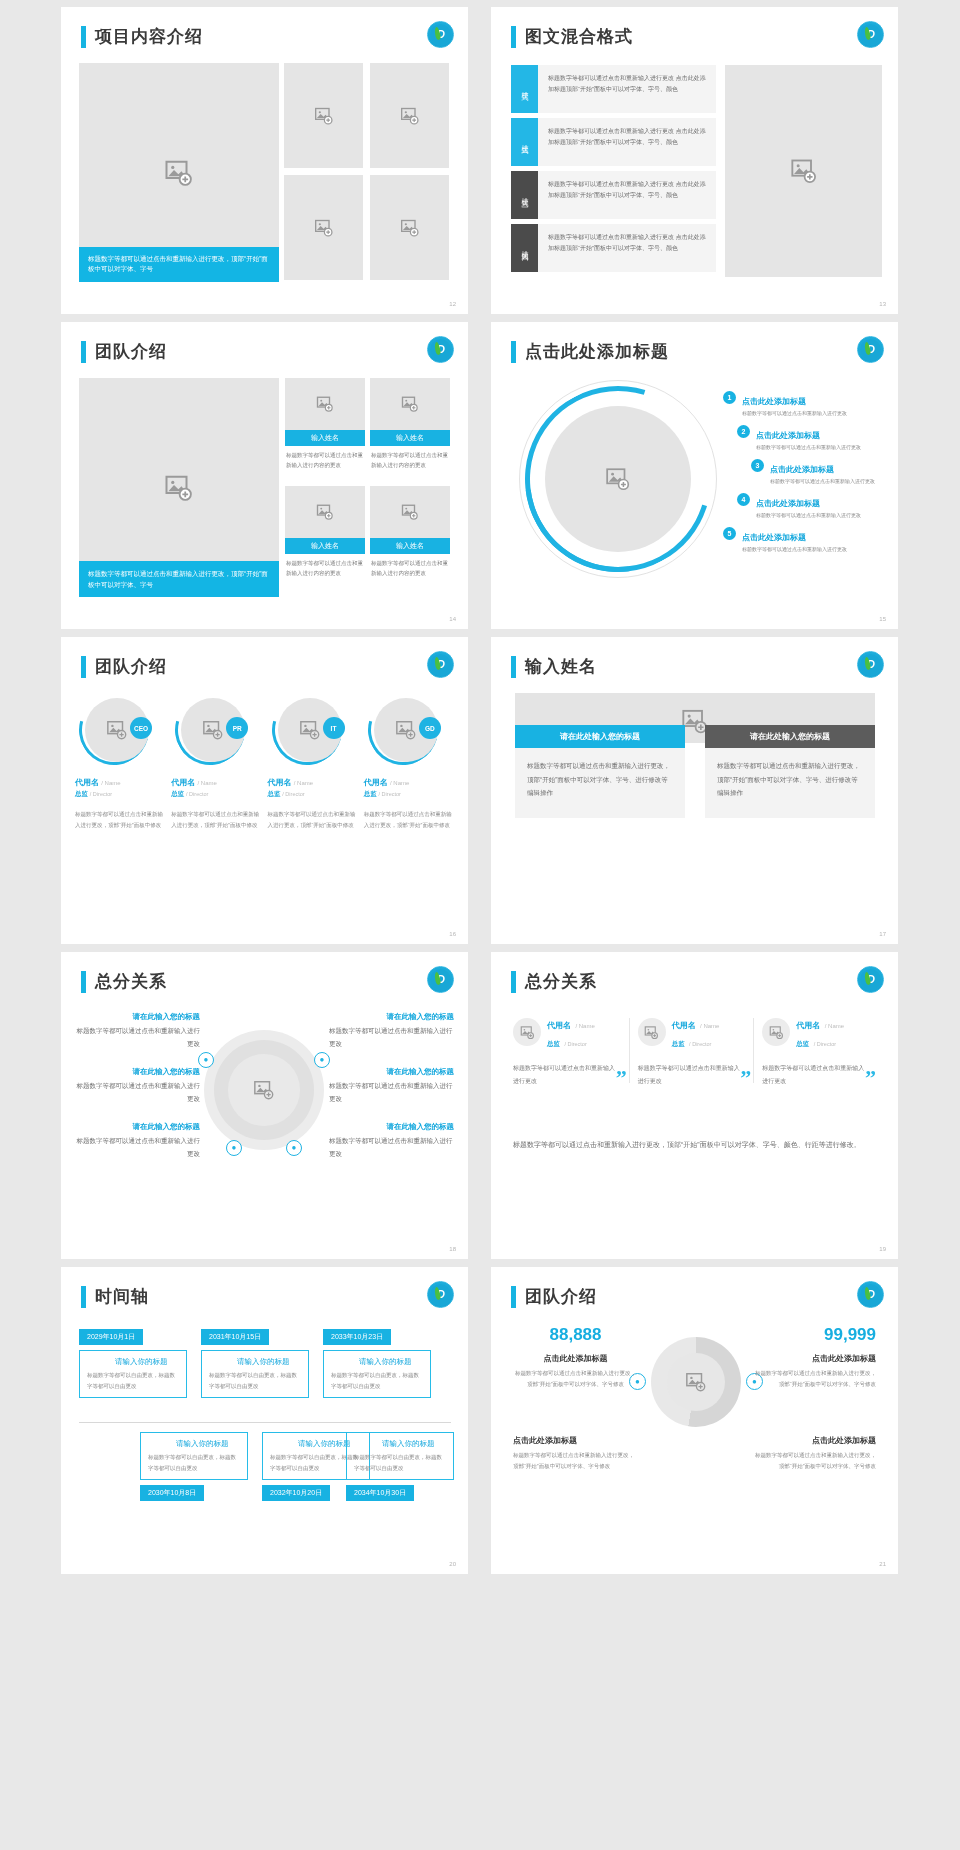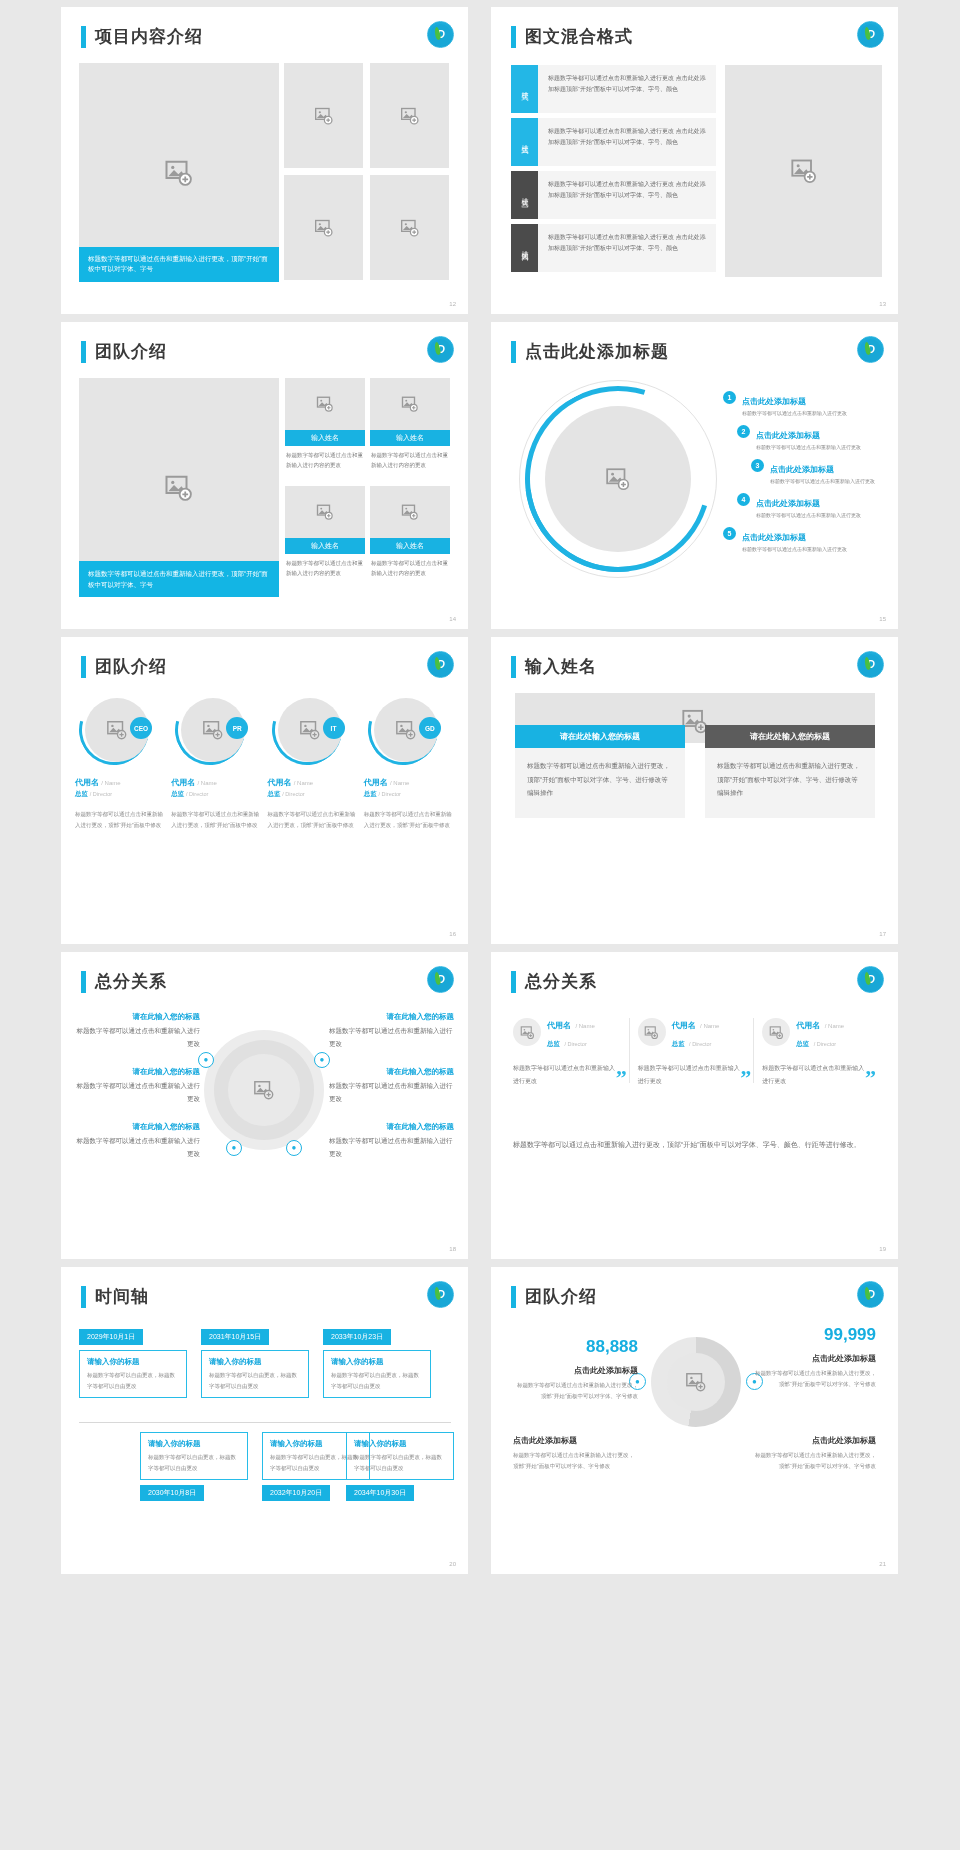--- a/index.html
+++ b/index.html
@@ -239,21 +239,21 @@
     font-size:7px; color:#6e6e6e; line-height:2.1;
   }
   .s20 .axis{
     position:absolute; left:18px; top:155px; width:372px; height:1px; background:#d8d8d8;
   }
   .s20 .colT{ position:absolute; width:108px; }
   .s20 .date{
     background:#18b2e2; color:#fff; font-size:7px; padding:3px 8px; display:inline-block;
   }
   .s20 .box{ border:1px solid #27bce8; padding:6px 7px; margin-top:5px; }
-  .s20 .box .h{ font-size:7.5px; font-weight:bold; color:#13a7dd; }
+  .s20 .box .h{ font-size:7.5px; font-weight:normal; color:#13a7dd;margin-left:28px; }
   .s20 .box .p{ font-size:5.5px; color:#8a8a8a; line-height:1.95; margin-top:3px; }
   .s20 .u1{ left:18px;  top:58px; }
   .s20 .u2{ left:140px; top:58px; }
   .s20 .u3{ left:262px; top:58px; }
   .s20 .d1{ left:79px;  top:160px; }
   .s20 .d2{ left:201px; top:160px; }
   .s20 .d3{ left:285px; top:160px; }
   .s20 .dbot{ margin-top:5px; }
 
   
@@ -268,21 +268,21 @@
   }
   .s21 .pin{
     position:absolute; width:17px;height:17px;border-radius:50%;
     background:#fff;border:1.5px solid #1fb3e3;
     display:flex;align-items:center;justify-content:center;
     font-size:8px;color:#1fb3e3;
   }
   .s21 .pinL{ left:-22px; top:36px; }
   .s21 .pinR{ right:-22px; top:36px; }
   .s21 .side{ position:absolute; width:125px; }
-  .s21 .sL{ left:22px; top:70px; text-align:right; }
+  .s21 .sL{ left:22px; top:58px; text-align:center; }
   .s21 .sR{ right:22px; top:58px; text-align:right; }
   .s21 .bigno{ font-size:17px; font-weight:bold; color:#17aee0; }
   .s21 .hh{ font-size:8px; font-weight:bold; color:#3a3a3a; margin-top:8px; }
   .s21 .pp{ font-size:5.5px; color:#8a8a8a; line-height:1.95; margin-top:4px; }
   .s21 .sL2{ left:22px; top:160px; text-align:left; }
   .s21 .sR2{ right:22px; top:160px; text-align:right; }
 </style>
 </head>
 <body>
 

